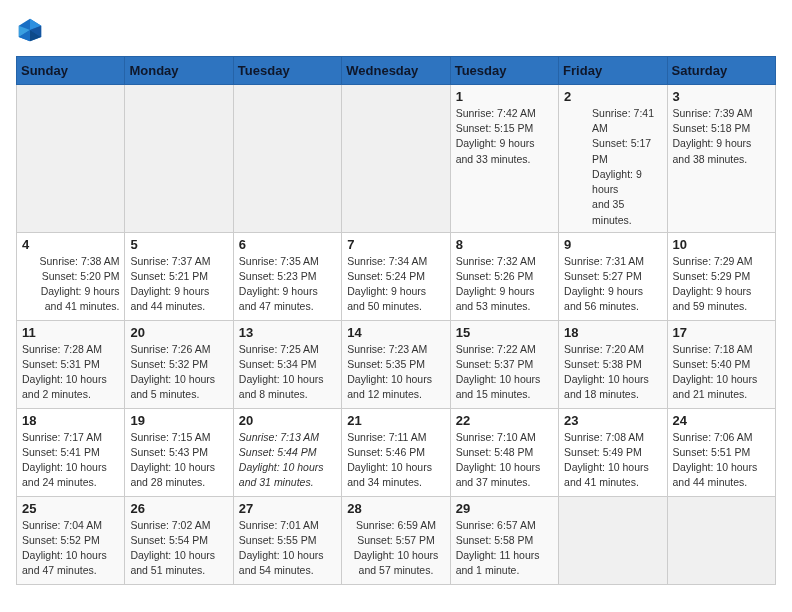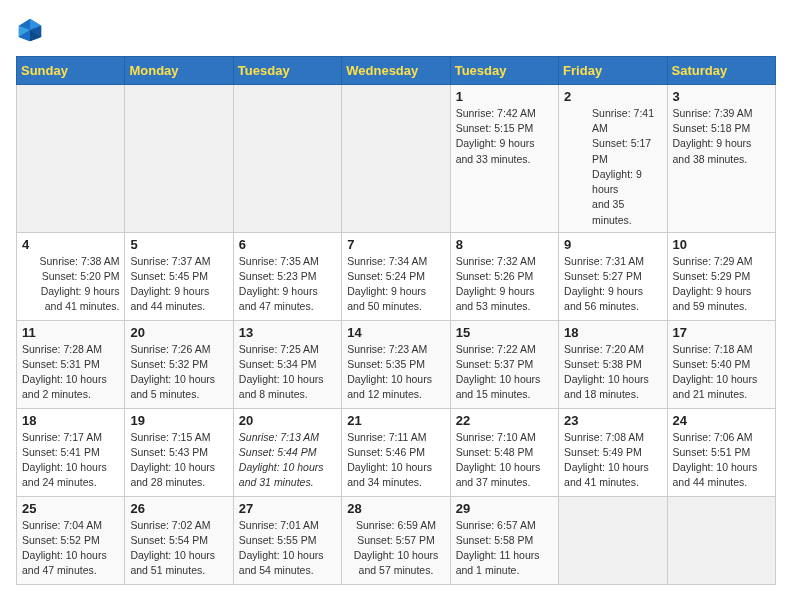--- a/index.html
+++ b/index.html
@@ -45,21 +45,21 @@
       font-size: 15px;
       color: #555;
     }
     table {
       width: 100%;
       border-collapse: collapse;
       font-size: 11px;
     }
     thead tr th {
       background-color: #2e74c0;
-      color: #fde047;
+      color: #0f172a;
       padding: 6px 4px;
       text-align: left;
       font-size: 13px;
       font-weight: bold;
       border: 1px solid #2563a8;
     }
     tbody tr td {
       border: 1px solid #ccc;
       vertical-align: top;
       padding: 4px 5px;
@@ -153,21 +153,21 @@
         <td>
           <div class="day-number">4</div>
           <div class="day-info" style="white-space: pre-line; text-align: right;">Sunrise: 7:38 AM
 Sunset: 5:20 PM
 Daylight: 9 hours
 and 41 minutes.</div>
         </td>
         <td>
           <div class="day-number">5</div>
           <div class="day-info" style="white-space: pre-line;">Sunrise: 7:37 AM
-Sunset: 5:45 PM
+Sunset: 5:21 PM
 Daylight: 9 hours
 and 44 minutes.</div>
         </td>
         <td>
           <div class="day-number">6</div>
           <div class="day-info" style="white-space: pre-line;">Sunrise: 7:35 AM
 Sunset: 5:23 PM
 Daylight: 9 hours
 and 47 minutes.</div>
         </td>

